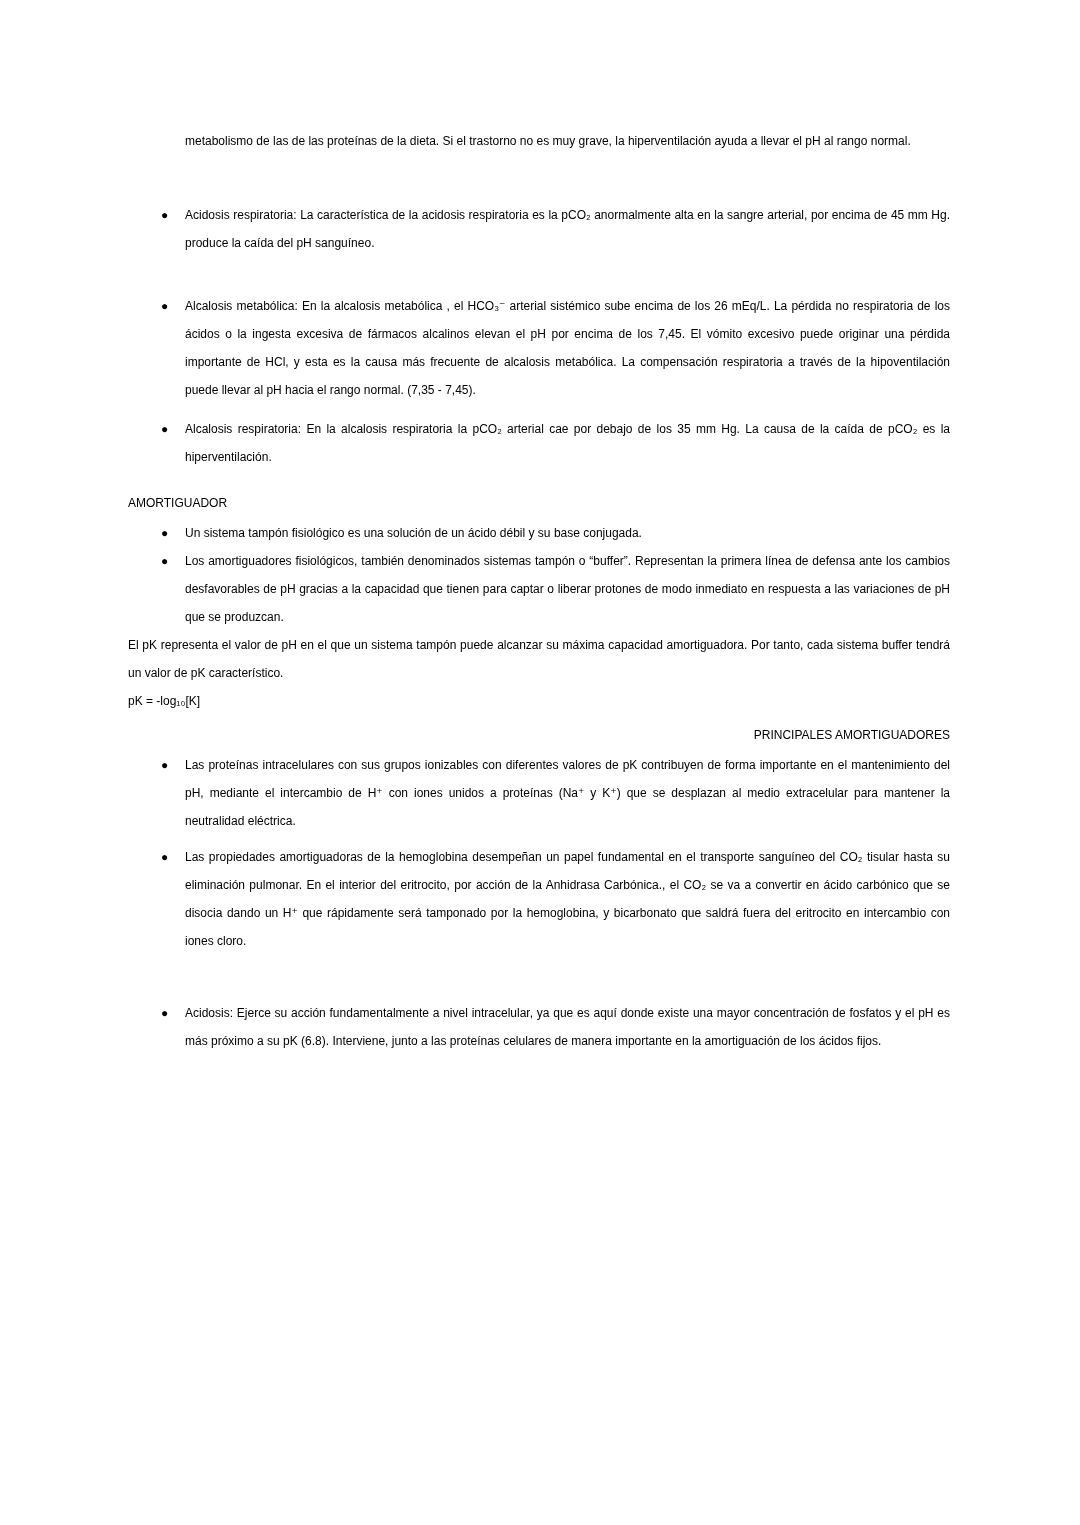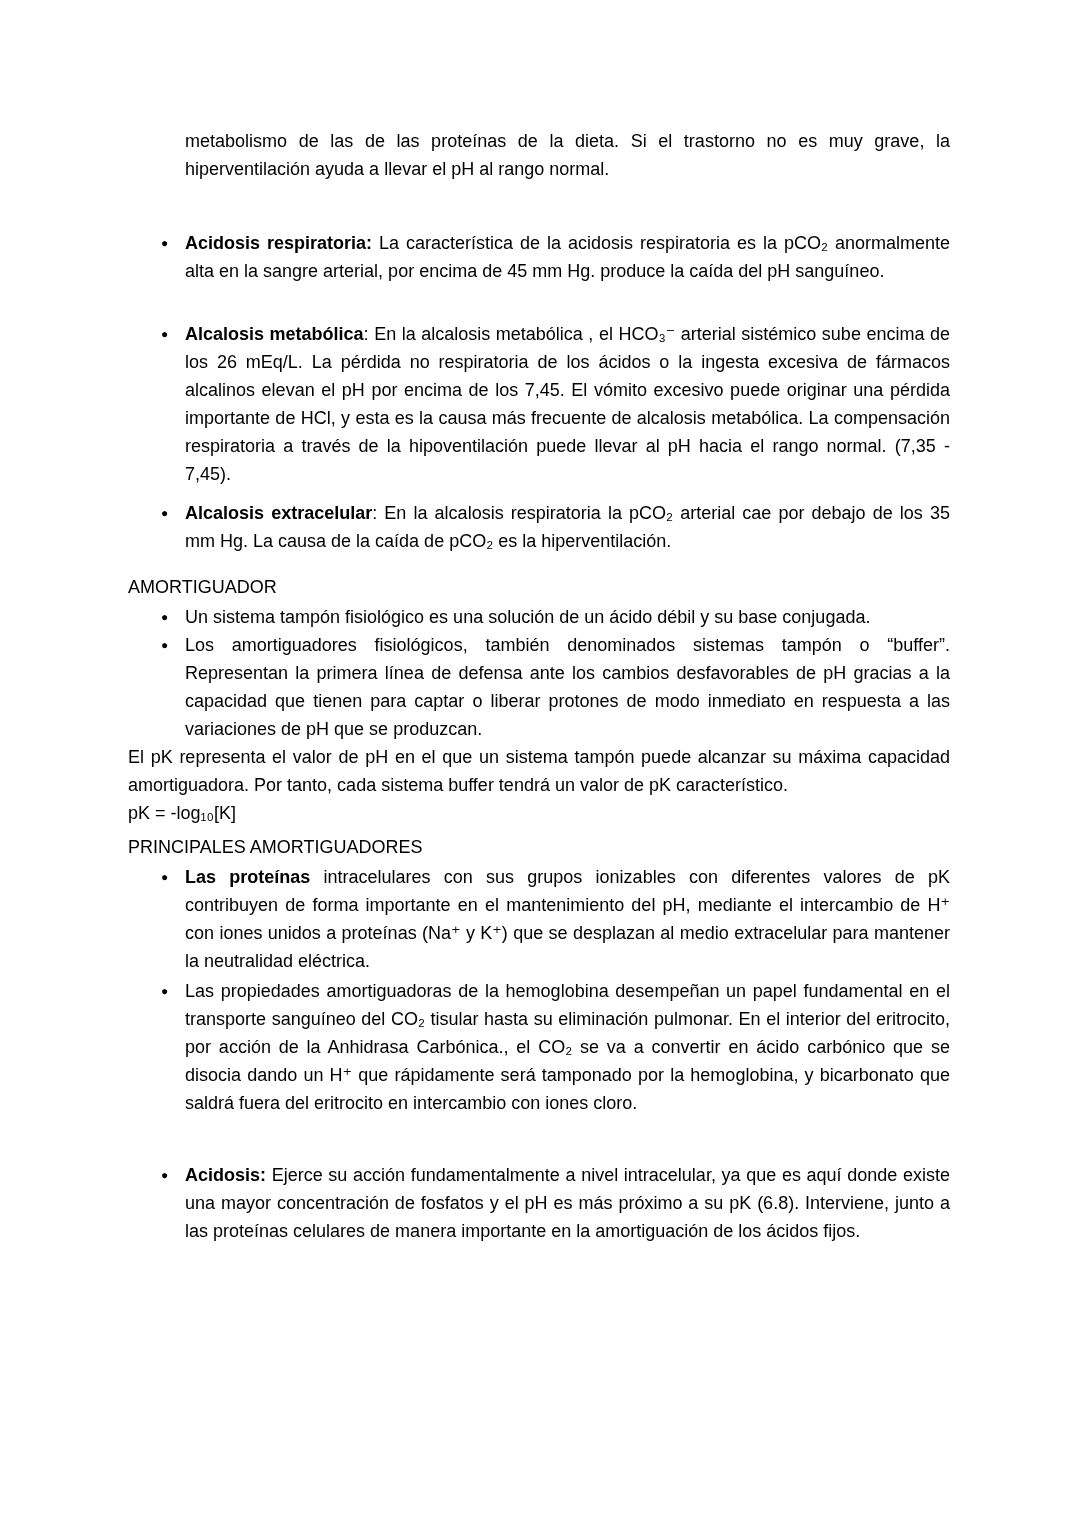--- a/index.html
+++ b/index.html
@@ -7,52 +7,52 @@
     width:1080px;height:1525px;
     background:#ffffff;
     font-family:"Liberation Sans","DejaVu Sans",sans-serif;
     color:#000000;
     position:relative;
     overflow:hidden;
   }
   .content{
     position:absolute;
     left:128px; right:130px; top:127px;
-    font-size:18px;
+    font-size:12px;
     line-height:28px;
   }
   p{margin:0;}
   .justify{text-align:justify;}
   .indented{margin-left:57px;}
   
   .bullet{
     position:relative;
     padding-left:57px;
   }
   .bullet .marker{
     position:absolute;
     left:33px; top:0;
     width:20px;
     line-height:28px;
     font-size:12px;
   }
   .bullet .marker::before{content:"\25CF";}
-  .bold-label{font-weight:bold;}
+  .bold-label{font-weight:normal;}
   .heading{font-weight:normal;}
   
   .g-intro{margin-bottom:46px;}
   .g-b1{margin-bottom:35px;}
   .g-b2{margin-bottom:11px;}
   .g-b3{margin-bottom:18px;}
   .g-h1{margin-bottom:2px;}
   .g-pkpara{margin-bottom:0;}
   .g-formula{margin-bottom:6px;}
   .g-kdef{margin-bottom:6px;}
-  .g-h2{margin-bottom:2px;}
-  .g-prot{margin-bottom:2px;}
+  .g-h2{margin-bottom:2px;text-align:right;}
+  .g-prot{margin-bottom:8px;}
   .g-hemo{margin-bottom:44px;}
 </style>
 </head>
 <body>
 
 <div class="content">
 
   <p class="justify indented g-intro">metabolismo de las de las proteínas de la dieta. Si el trastorno no es muy grave, la hiperventilación ayuda a llevar el pH al rango normal.</p>
 
   <div class="bullet g-b1">
@@ -60,21 +60,21 @@
     <p class="justify"><b class="bold-label">Acidosis respiratoria:</b><span> La característica de la acidosis respiratoria es la pCO₂ anormalmente alta en la sangre arterial, por encima de 45 mm Hg. produce la caída del pH sanguíneo.</span></p>
   </div>
 
   <div class="bullet g-b2">
     <span class="marker"></span>
     <p class="justify"><b class="bold-label">Alcalosis metabólica</b><span>: En la alcalosis metabólica , el HCO₃⁻ arterial sistémico sube encima de los 26 mEq/L. La pérdida no respiratoria de los ácidos o la ingesta excesiva de fármacos alcalinos elevan el pH por encima de los 7,45. El vómito excesivo puede originar una pérdida importante de HCl, y esta es la causa más frecuente de alcalosis metabólica. La compensación respiratoria a través de la hipoventilación puede llevar al pH hacia el rango normal. (7,35 - 7,45).</span></p>
   </div>
 
   <div class="bullet g-b3">
     <span class="marker"></span>
-    <p class="justify"><b class="bold-label">Alcalosis extracelular</b><span>: En la alcalosis respiratoria la pCO₂ arterial cae por debajo de los 35 mm Hg. La causa de la caída de pCO₂ es la hiperventilación.</span></p>
+    <p class="justify"><b class="bold-label">Alcalosis respiratoria</b><span>: En la alcalosis respiratoria la pCO₂ arterial cae por debajo de los 35 mm Hg. La causa de la caída de pCO₂ es la hiperventilación.</span></p>
   </div>
 
   <p class="heading g-h1">AMORTIGUADOR</p>
 
   <div class="bullet">
     <span class="marker"></span>
     <p class="justify">Un sistema tampón fisiológico es una solución de un ácido débil y su base conjugada.</p>
   </div>
 
   <div class="bullet">

